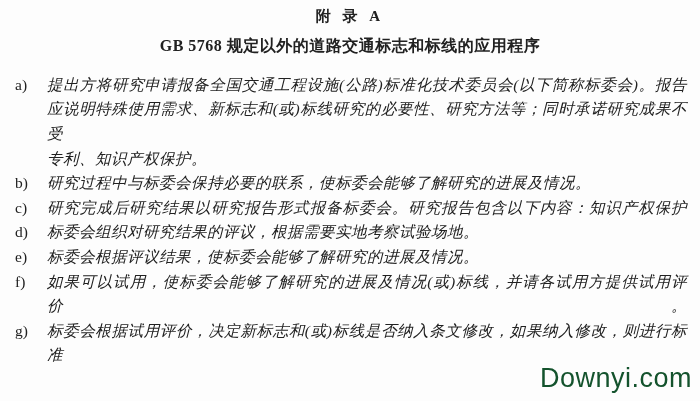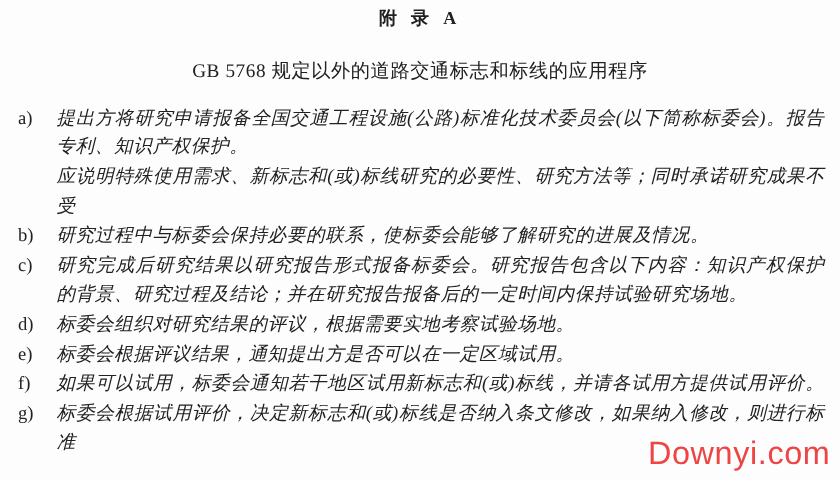--- a/index.html
+++ b/index.html
@@ -22,23 +22,23 @@
     line-height: 1.25;
   }
   .heading2 {
     margin-top: 4px;
     text-align: center;
     font-weight: bold;
     font-size: 15px;
     line-height: 1.25;
   }
   .heading3 {
-    margin-top: 24px;
+    margin-top: 10px;
     text-align: center;
-    font-weight: normal;
+    font-weight: bold;
     font-size: 16px;
     letter-spacing: 0.5px;
     line-height: 1.25;
   }
   .body {
     margin-top: 17px;
     padding: 0 13px 0 15px;
     font-size: 15.5px;
     line-height: 24.6px;
     letter-spacing: 0.5px;
@@ -75,66 +75,65 @@
   <div class="heading1">附 录 A</div>
   <div class="heading3">GB 5768 规定以外的道路交通标志和标线的应用程序</div>
 
   <div class="body">
 
 
     <div class="item">
       <span class="marker">a)</span>
       <span class="lines">
         <span class="line full" style="display:block">提出方将研究申请报备全国交通工程设施(公路)标准化技术委员会(以下简称标委会)。报告</span>
+        <span class="line full" style="display:block">应说明特殊使用需求、新标志和(或)标线研究的必要性、研究方法等；同时承诺研究成果不受</span>
         <span class="line" style="display:block">专利、知识产权保护。</span>
-        <span class="line full" style="display:block">应说明特殊使用需求、新标志和(或)标线研究的必要性、研究方法等；同时承诺研究成果不受</span>
       </span>
     </div>
 
     <div class="item">
       <span class="marker">b)</span>
       <span class="lines">
         <span class="line" style="display:block">研究过程中与标委会保持必要的联系，使标委会能够了解研究的进展及情况。</span>
       </span>
     </div>
 
     <div class="item">
       <span class="marker">c)</span>
       <span class="lines">
         <span class="line full" style="display:block">研究完成后研究结果以研究报告形式报备标委会。研究报告包含以下内容：知识产权保护</span>
-        <span class="line" style="display:block">的背景、研究过程及结论；并在研究报告报备后的一定时间内保持试验研究场地。</span>
       </span>
     </div>
 
     <div class="item">
       <span class="marker">d)</span>
       <span class="lines">
         <span class="line" style="display:block">标委会组织对研究结果的评议，根据需要实地考察试验场地。</span>
       </span>
     </div>
 
     <div class="item">
       <span class="marker">e)</span>
       <span class="lines">
-        <span class="line" style="display:block">标委会根据评议结果，通知提出方是否可以在一定区域试用。</span>
+        <span class="line" style="display:block">标委会根据评议结果，使标委会能够了解研究的进展及情况。</span>
       </span>
     </div>
 
     <div class="item">
       <span class="marker">f)</span>
       <span class="lines">
-        <span class="line full" style="display:block">如果可以试用，标委会通知若干地区试用新标志和(或)标线，并请各试用方提供试用评价。</span>
+        <span class="line full" style="display:block">如果可以试用，使标委会能够了解研究的进展及情况(或)标线，并请各试用方提供试用评价。</span>
       </span>
     </div>
 
     <div class="item">
       <span class="marker">g)</span>
       <span class="lines">
         <span class="line full" style="display:block">标委会根据试用评价，决定新标志和(或)标线是否纳入条文修改，如果纳入修改，则进行标准</span>
 
       </span>
     </div>
 
   </div>
 
-  <div class="watermark" style="color: #ef4444;">Downyi.com</div>
+  <div class="watermark" style="color: #14532d;">Downyi.com</div>
 
 </div>
 
 </body></html>

